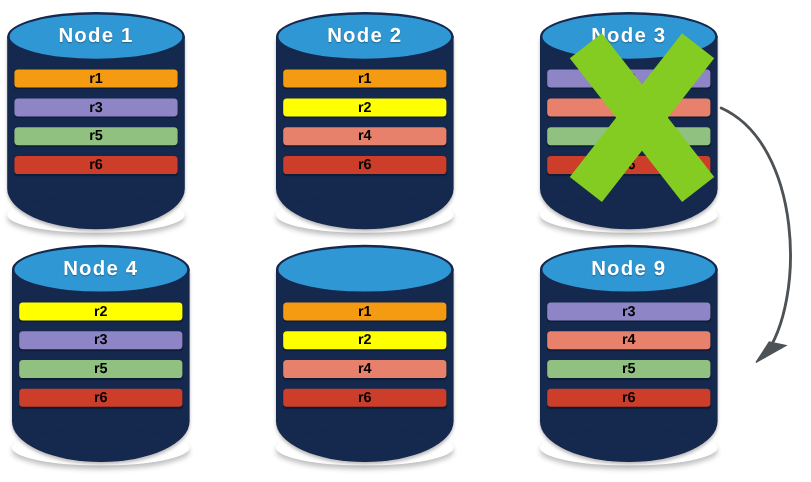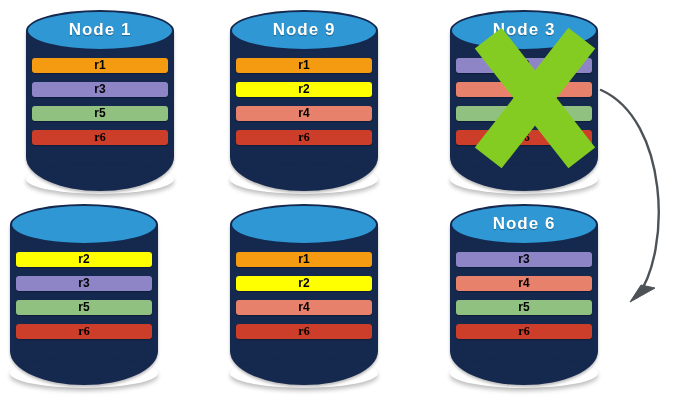--- a/index.html
+++ b/index.html
@@ -88,21 +88,21 @@
     margin: 0 auto 9px auto;
     width: 136px;
     border-radius: 3px;
     color: #000000;
     font-size: 12px;
     font-weight: bold;
     line-height: 15px;
     text-align: center;
     box-shadow: 0 1px 1px rgba(0,0,0,0.30);
   }
-  .replica-bar:last-child { margin-bottom: 0; font-family: Liberation Serif, serif; }
+  .replica-bar:last-child { margin-bottom: 0; }
 
   
   .fail-x {
     position: absolute;
     left: 24px;
     top: 18px;
     width: 122px;
     height: 140px;
     z-index: 6;
     pointer-events: none;
@@ -129,37 +129,37 @@
     z-index: 8;
     pointer-events: none;
   }
 </style>
 </head>
 <body>
 
 <div id="diagram-root">
 
   <div id="nodes-layer">
-      <div class="node-cell" style="left: 26px; top: 10px; padding-left: 16px;">
+      <div class="node-cell" style="left: 6px; top: 10px; padding-left: 16px;">
         <div class="cyl-body"></div>
         <div class="cyl-bottom-rim"></div>
         <div class="cyl-top"></div>
         <div class="node-title">Node 1</div>
         <div class="replica-stack">
           <div class="replica-bar" style="background: rgb(245, 155, 17);">r1</div>
           <div class="replica-bar" style="background: rgb(142, 133, 198);">r3</div>
           <div class="replica-bar" style="background: rgb(144, 193, 129);">r5</div>
           <div class="replica-bar" style="background: rgb(204, 61, 42);">r6</div>
         </div>
       </div>
       <div class="node-cell" style="left: 230px; top: 10px;">
         <div class="cyl-body"></div>
         <div class="cyl-bottom-rim"></div>
         <div class="cyl-top"></div>
-        <div class="node-title">Node 9</div>
+        <div class="node-title">Node 2</div>
         <div class="replica-stack">
           <div class="replica-bar" style="background: rgb(245, 155, 17);">r1</div>
           <div class="replica-bar" style="background: rgb(255, 255, 0);">r2</div>
           <div class="replica-bar" style="background: rgb(232, 129, 107);">r4</div>
           <div class="replica-bar" style="background: rgb(204, 61, 42);">r6</div>
         </div>
       </div>
       <div class="node-cell" style="left: 450px; top: 10px;">
         <div class="cyl-body"></div>
         <div class="cyl-bottom-rim"></div>
@@ -173,20 +173,21 @@
         </div>
         <div class="fail-x">
           <div class="bar a" style="background: rgb(133, 204, 34);"></div>
           <div class="bar b" style="background: rgb(133, 204, 34);"></div>
         </div>
       </div>
       <div class="node-cell" style="left: 10px; top: 204px;">
         <div class="cyl-body"></div>
         <div class="cyl-bottom-rim"></div>
         <div class="cyl-top"></div>
+        <div class="node-title">Node 4</div>
         <div class="replica-stack">
           <div class="replica-bar" style="background: rgb(255, 255, 0);">r2</div>
           <div class="replica-bar" style="background: rgb(142, 133, 198);">r3</div>
           <div class="replica-bar" style="background: rgb(144, 193, 129);">r5</div>
           <div class="replica-bar" style="background: rgb(204, 61, 42);">r6</div>
         </div>
       </div>
       <div class="node-cell" style="left: 230px; top: 204px;">
         <div class="cyl-body"></div>
         <div class="cyl-bottom-rim"></div>
@@ -195,21 +196,21 @@
           <div class="replica-bar" style="background: rgb(245, 155, 17);">r1</div>
           <div class="replica-bar" style="background: rgb(255, 255, 0);">r2</div>
           <div class="replica-bar" style="background: rgb(232, 129, 107);">r4</div>
           <div class="replica-bar" style="background: rgb(204, 61, 42);">r6</div>
         </div>
       </div>
       <div class="node-cell" style="left: 450px; top: 204px;">
         <div class="cyl-body"></div>
         <div class="cyl-bottom-rim"></div>
         <div class="cyl-top"></div>
-        <div class="node-title">Node 6</div>
+        <div class="node-title">Node 9</div>
         <div class="replica-stack">
           <div class="replica-bar" style="background: rgb(142, 133, 198);">r3</div>
           <div class="replica-bar" style="background: rgb(232, 129, 107);">r4</div>
           <div class="replica-bar" style="background: rgb(144, 193, 129);">r5</div>
           <div class="replica-bar" style="background: rgb(204, 61, 42);">r6</div>
         </div>
       </div>
     </div>
 
   <svg id="migration-arrow" viewBox="0 0 676 402" width="676" height="402" xmlns="http://www.w3.org/2000/svg">

